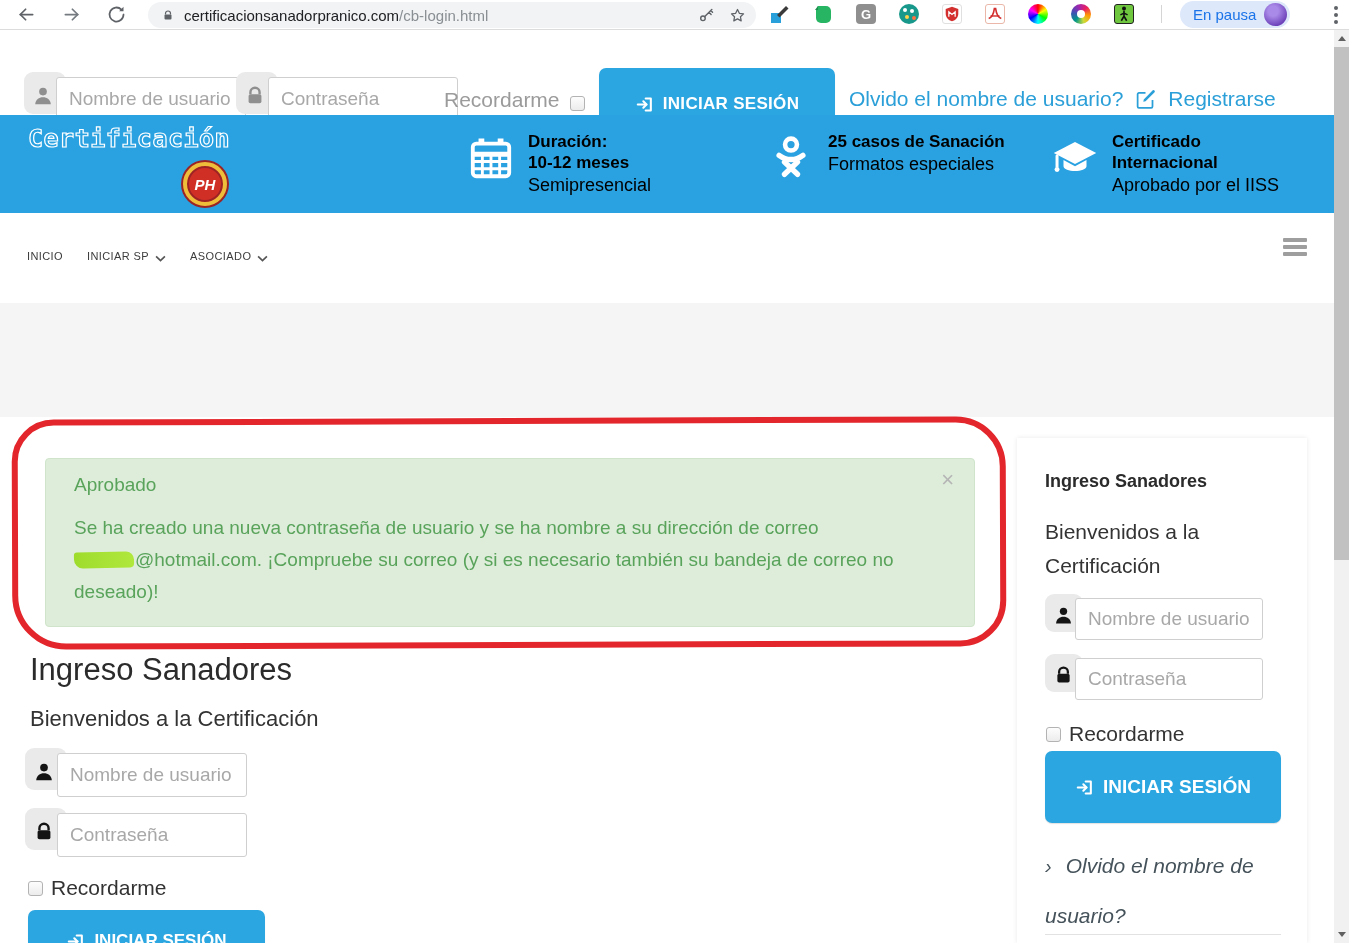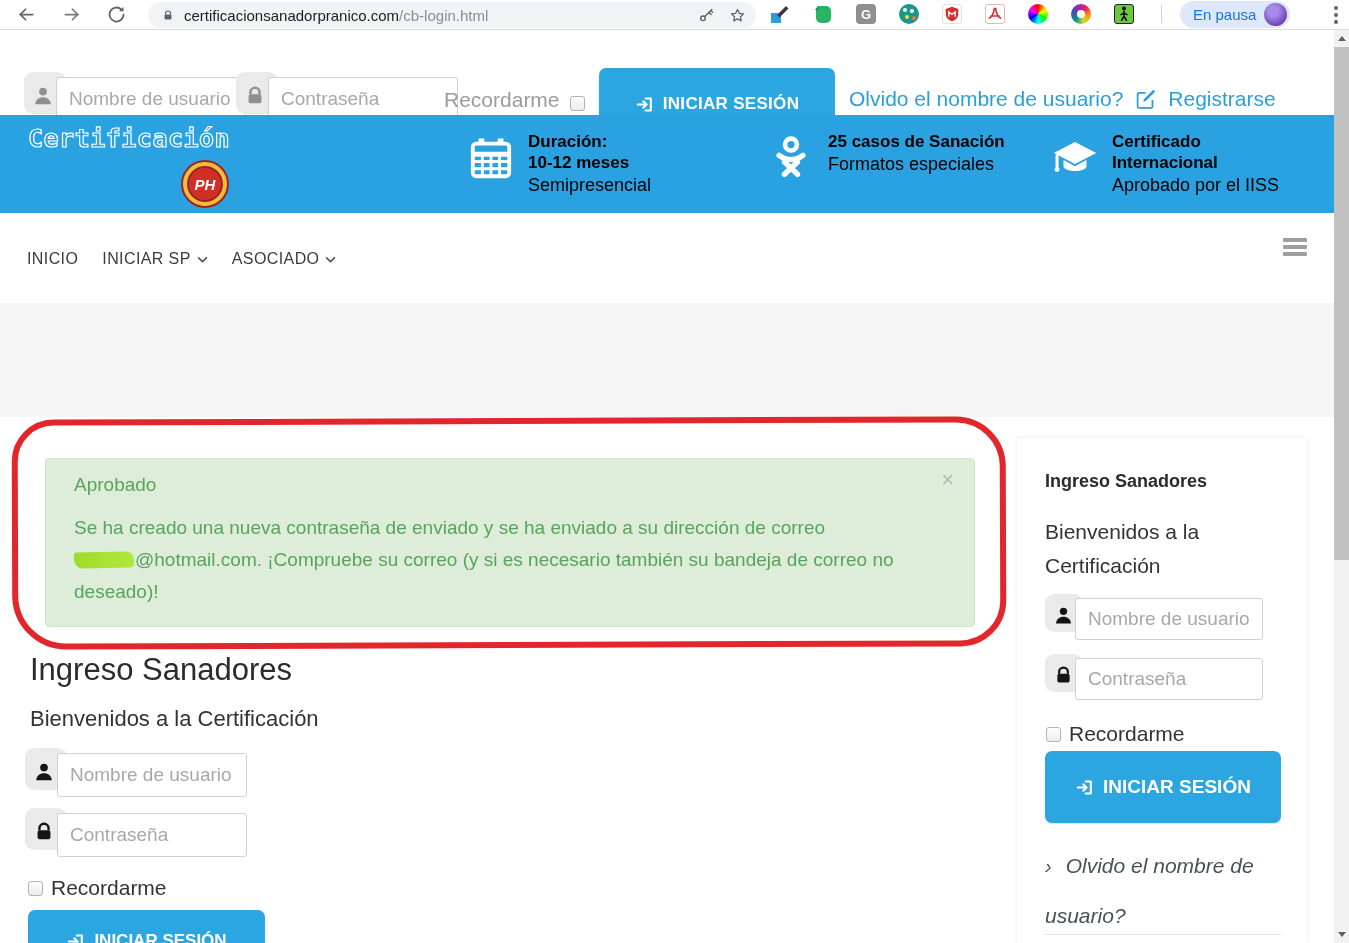--- a/index.html
+++ b/index.html
@@ -64,21 +64,21 @@
   .feature svg { width:46px; height:46px; flex:0 0 auto; margin-top:4px; }
   .feature .l1, .feature .l2 { font-size:17px; font-weight:bold; line-height:21px; }
   .feature .l3 { font-size:18px; font-weight:normal; line-height:25px; }
   .feat-duracion { left:468px; }
   .feat-casos { left:768px; }
   .feat-cert { left:1052px; }
 
   
   .nav-band { position:absolute; left:0; top:213px; width:1349px; height:90px; background:#fff; }
   .nav-items { position:absolute; left:27px; top:37px; display:flex; gap:24px; }
-  .nav-item { font-size:16px; letter-spacing:.4px; color:#3c3c3c; font-weight:500; display:flex; align-items:center; gap:6px; cursor:pointer; }
+  .nav-item { font-size:11px; letter-spacing:.4px; color:#3c3c3c; font-weight:500; display:flex; align-items:flex-end; gap:6px; cursor:pointer; }
   .nav-item svg { width:11px; height:7px; }
   .hamburger { position:absolute; left:1283px; top:25px; width:24px; height:18px; display:flex; flex-direction:column; justify-content:space-between; cursor:pointer; }
   .hamburger i { height:4px; background:#9e9e9e; border-radius:1px; }
 
   .gray-band { position:absolute; left:0; top:303px; width:1349px; height:114px; background:#f5f5f5; }
 
   
   .red-annotation { position:absolute; left:12px; top:418px; width:994px; height:230px; border:6px solid #E3262B; border-radius:42px 50px 46px 54px; transform:rotate(-.2deg); pointer-events:none; }
   .green-alert { position:absolute; left:45px; top:458px; width:930px; height:169px; background:#DDEDDA; border:1px solid #cfe4ca; border-radius:4px; padding:15px 28px; color:#59A35B; }
   .green-alert .title { font-size:19px; }
@@ -300,21 +300,21 @@
         <i></i>
       </div>
   </div>
 
   <div class="gray-band"></div>
 
   <div class="green-alert">
     <div class="title">Aprobado</div>
     <div class="alert-close">×</div>
     <div class="body">
-      <span>Se ha creado una nueva contraseña de enviado y se ha enviado a su dirección de correo</span><br>
+      <span>Se ha creado una nueva contraseña de usuario y se ha nombre a su dirección de correo</span><br>
       <span class="redact"></span><span>@hotmail.com. ¡Compruebe su correo (y si es necesario también su bandeja de correo no deseado)!</span>
     </div>
   </div>
   <div class="red-annotation"></div>
 
   <h1 class="main-h1">Ingreso Sanadores</h1>
   <div class="main-sub">Bienvenidos a la Certificación</div>
 
   <div class="input-group main-user">
     <div class="tab"></div>

